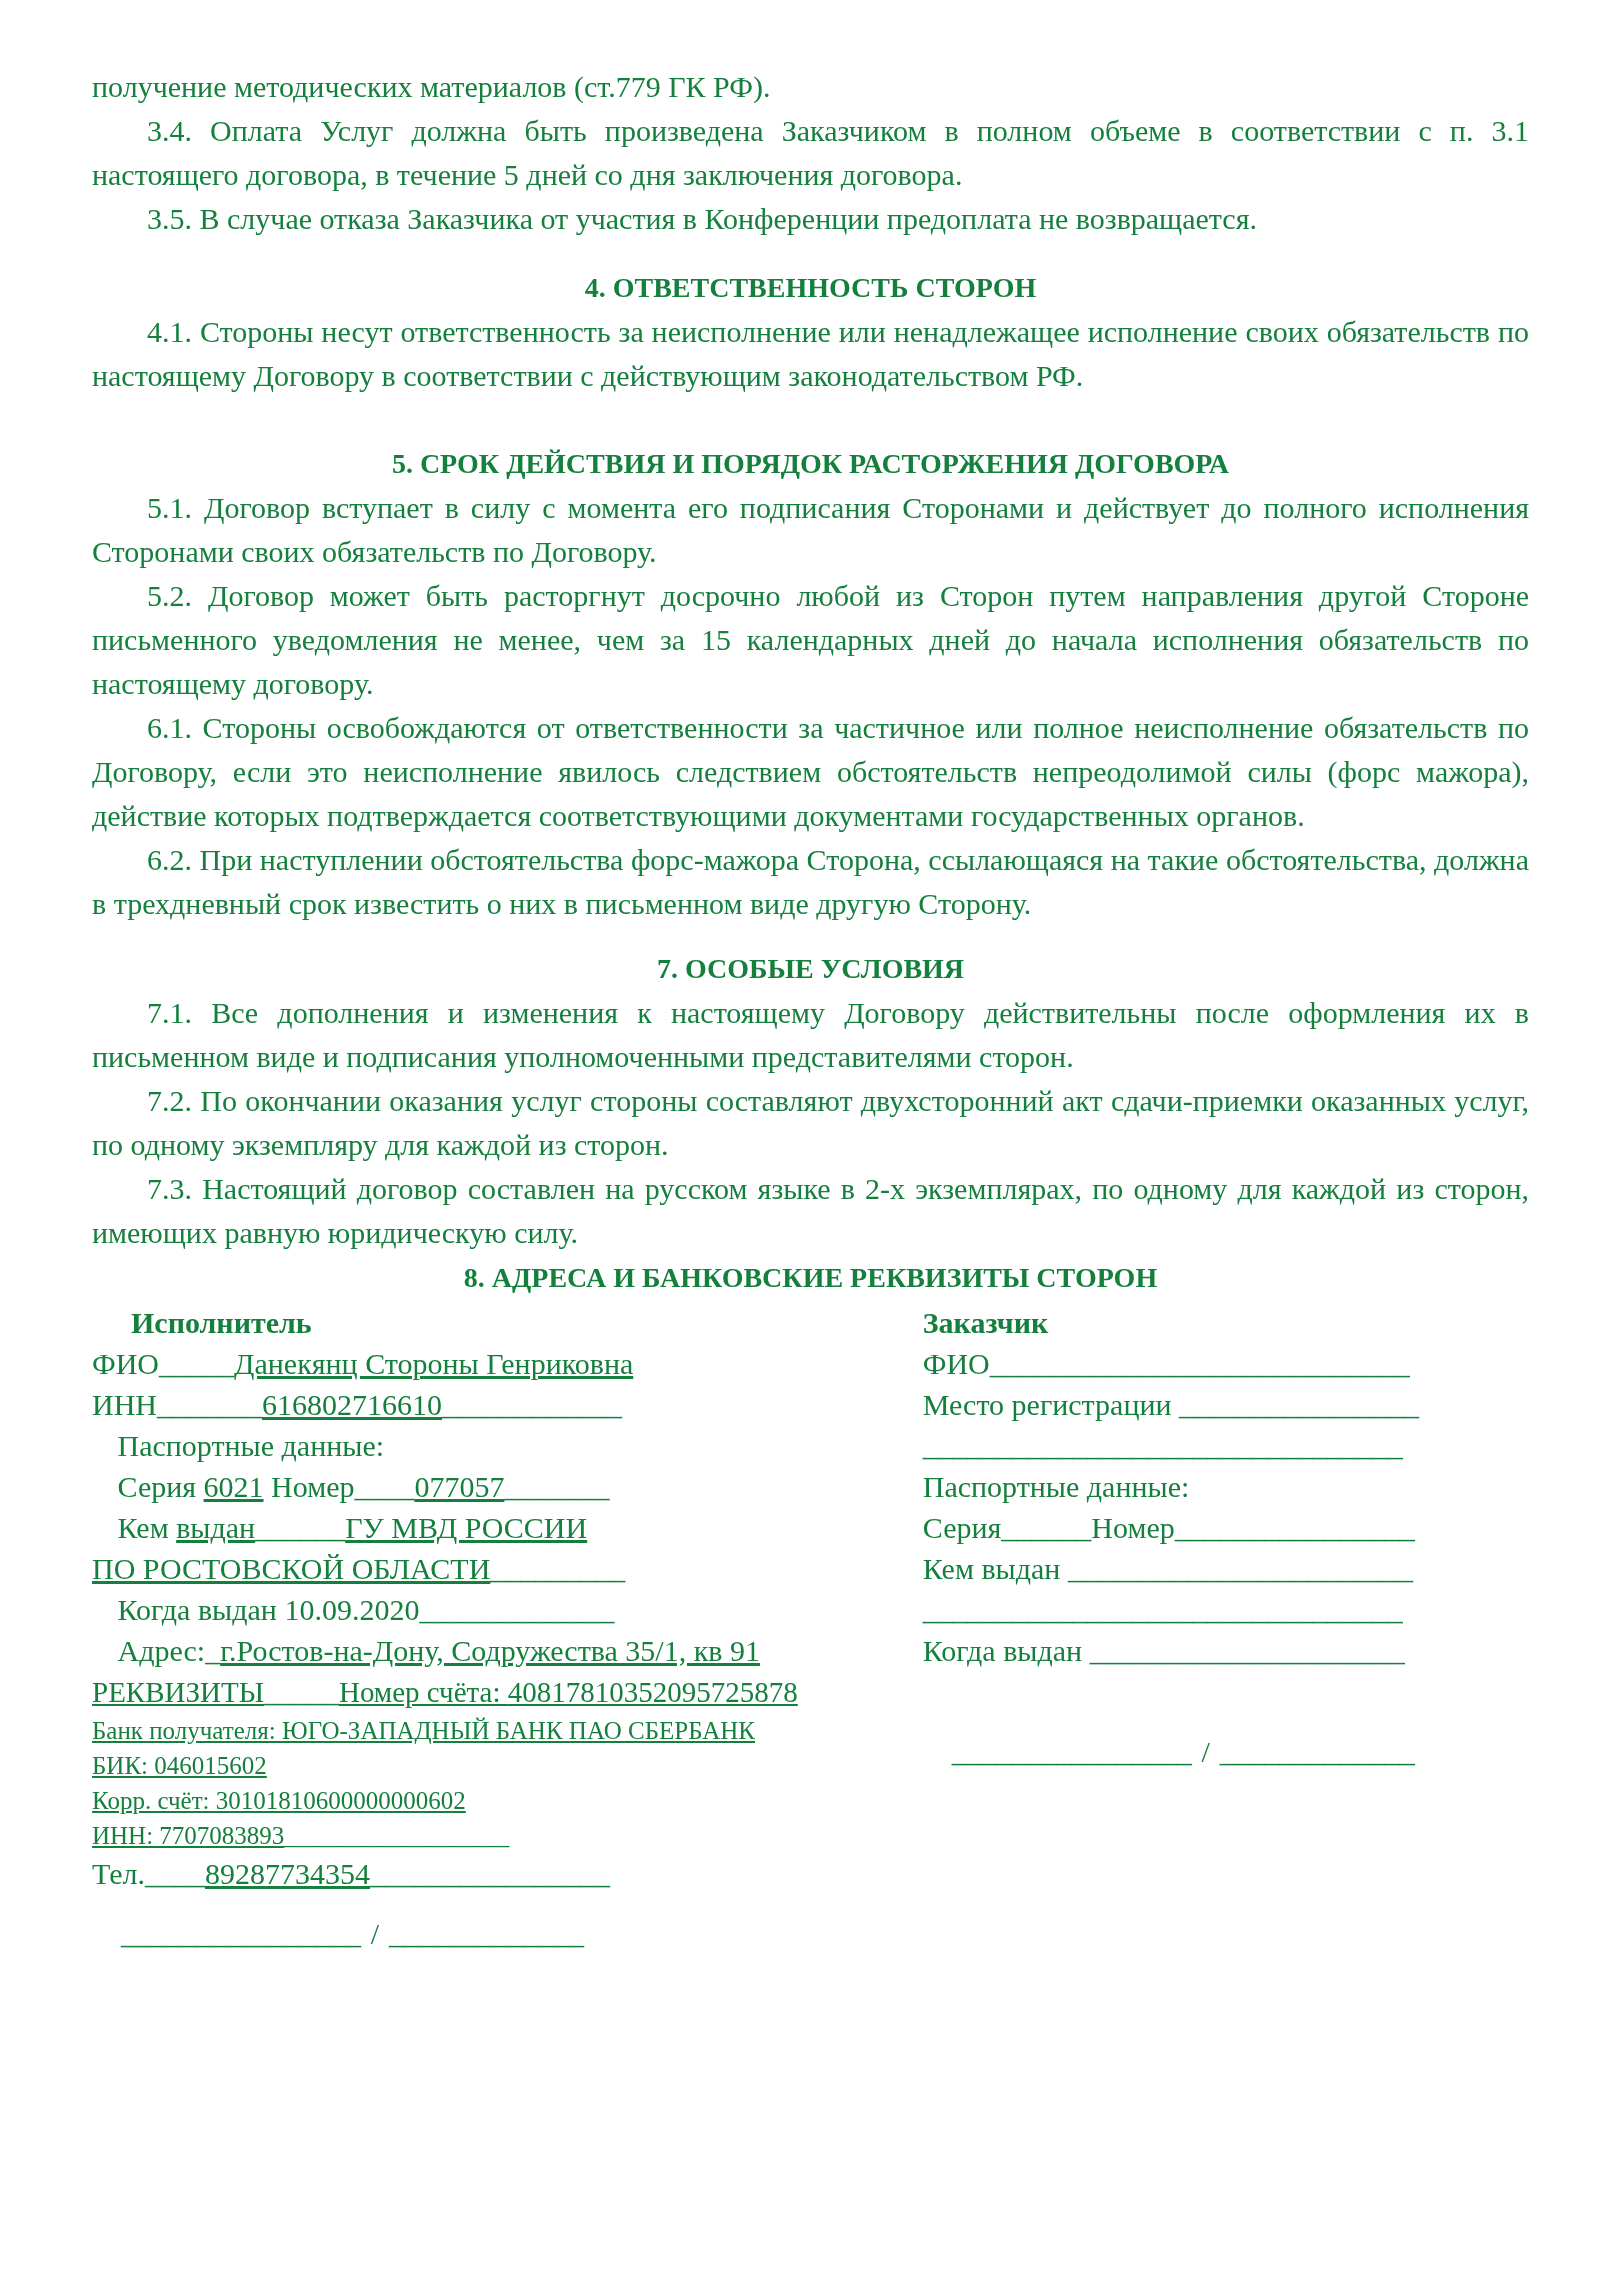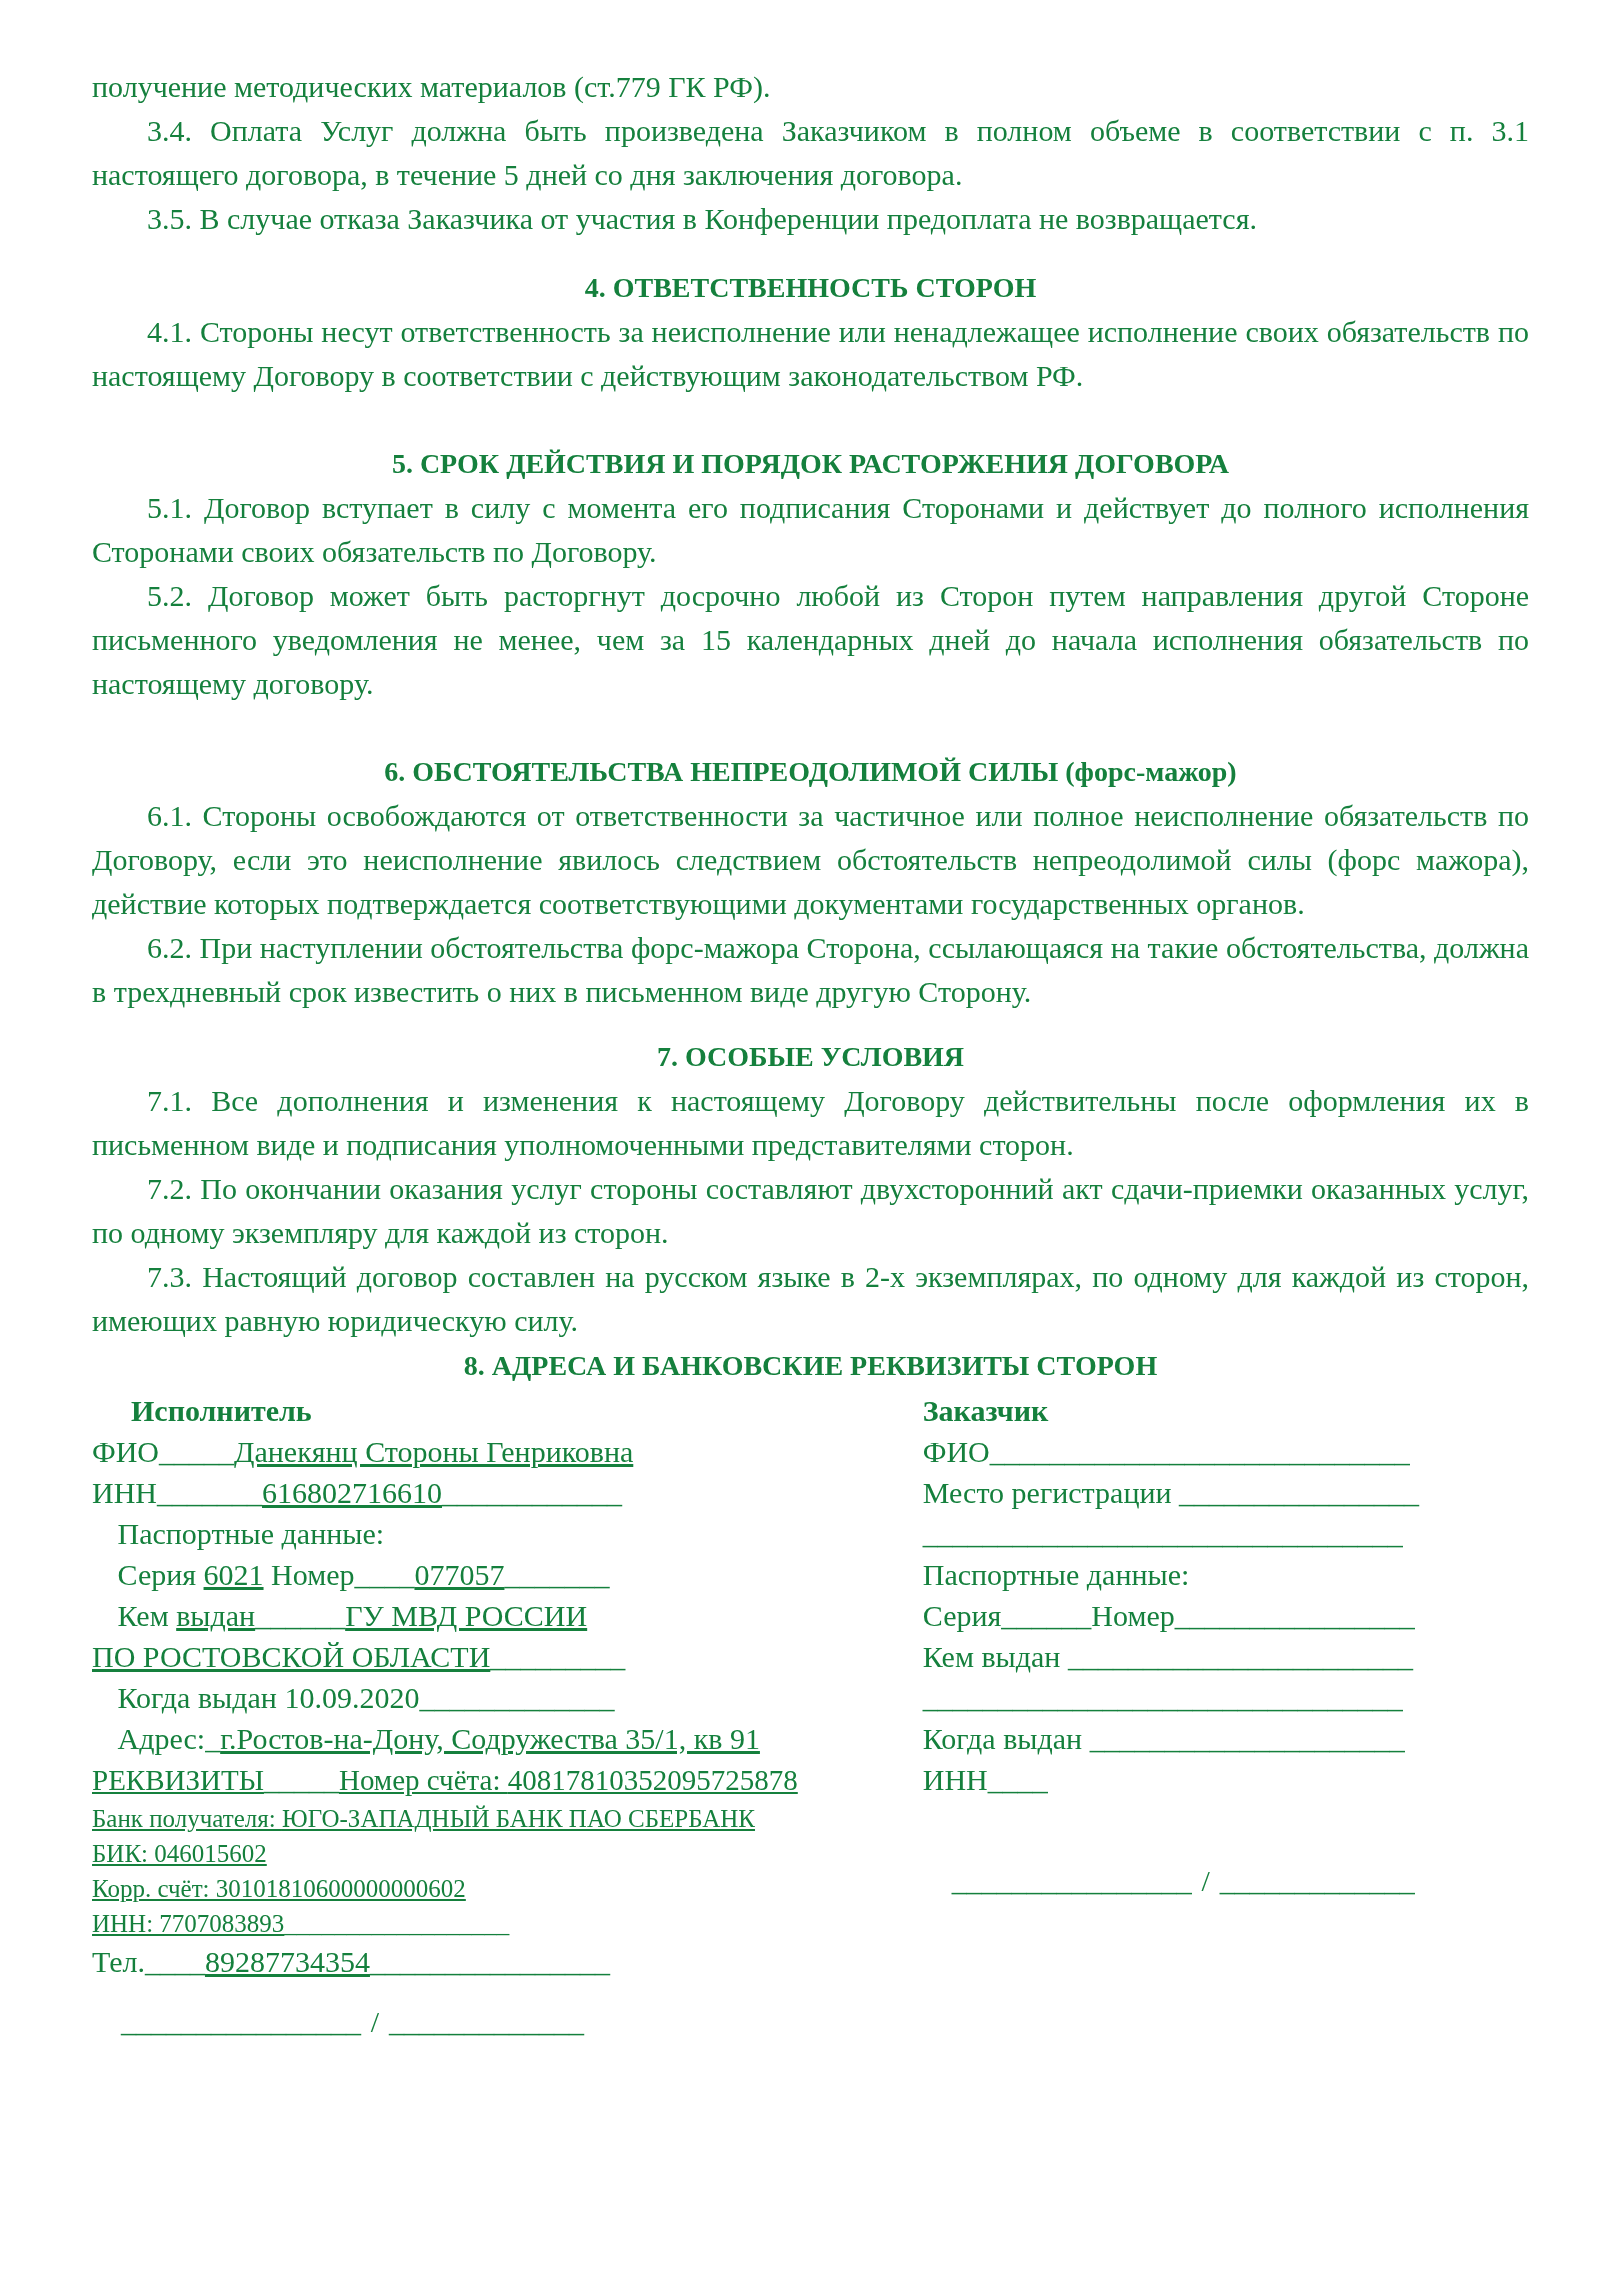--- a/index.html
+++ b/index.html
@@ -54,21 +54,20 @@
   <p class="para">3.4. Оплата Услуг должна быть произведена Заказчиком в полном объеме в соответствии с п. 3.1 настоящего договора, в течение 5 дней со дня заключения договора.</p>
   <p class="para">3.5. В случае отказа Заказчика от участия в Конференции предоплата не возвращается.</p>
 
   <h2 class="sec mt24">4. ОТВЕТСТВЕННОСТЬ СТОРОН</h2>
   <p class="para">4.1. Стороны несут ответственность за неисполнение или ненадлежащее исполнение своих обязательств по настоящему Договору в соответствии с действующим законодательством РФ.</p>
 
   <h2 class="sec mt44">5. СРОК ДЕЙСТВИЯ И ПОРЯДОК РАСТОРЖЕНИЯ ДОГОВОРА</h2>
   <p class="para">5.1. Договор вступает в силу с момента его подписания Сторонами и действует до полного исполнения Сторонами своих обязательств по Договору.</p>
   <p class="para">5.2. Договор может быть расторгнут досрочно любой из Сторон путем направления другой Стороне письменного уведомления не менее, чем за 15 календарных дней до начала исполнения обязательств по настоящему договору.</p>
 
-  <h2 class="sec mt44">6. ОБСТОЯТЕЛЬСТВА НЕПРЕОДОЛИМОЙ СИЛЫ (форс-мажор)</h2>
   <p class="para">6.1. Стороны освобождаются от ответственности за частичное или полное неисполнение обязательств по Договору, если это неисполнение явилось следствием обстоятельств непреодолимой силы (форс мажора), действие которых подтверждается соответствующими документами государственных органов.</p>
   <p class="para">6.2. При наступлении обстоятельства форс-мажора Сторона, ссылающаяся на такие обстоятельства, должна в трехдневный срок известить о них в письменном виде другую Сторону.</p>
 
   <h2 class="sec mt10">7. ОСОБЫЕ УСЛОВИЯ</h2>
   <p class="para">7.1. Все дополнения и изменения к настоящему Договору действительны после оформления их в письменном виде и подписания уполномоченными представителями сторон.</p>
   <p class="para">7.2. По окончании оказания услуг стороны составляют двухсторонний акт сдачи-приемки оказанных услуг, по одному экземпляру для каждой из сторон.</p>
   <p class="para">7.3. Настоящий договор составлен на русском языке в 2-х экземплярах, по одному для каждой из сторон, имеющих равную юридическую силу.</p>
 
   <h2 class="sec">8. АДРЕСА И БАНКОВСКИЕ РЕКВИЗИТЫ СТОРОН</h2>
 
@@ -134,23 +133,20 @@
       <div class="line">
         <span>Серия</span><span>______</span><span>Номер</span><span>________________</span>
       </div>
       <div class="line">
         <span>Кем выдан </span><span>_______________________</span>
       </div>
       <div class="line">________________________________</div>
       <div class="line">
         <span>Когда выдан </span><span>_____________________</span>
       </div>
-      <div class="line">
-        <span>ИНН</span><span>____</span>
-      </div>
       <div class="line blankrow"></div>
       <div class="line sig">
         <span>________________</span><span class="sig-sep">/</span><span>_____________</span>
       </div>
     </div>
 
   </div>
 </div>
 
 

